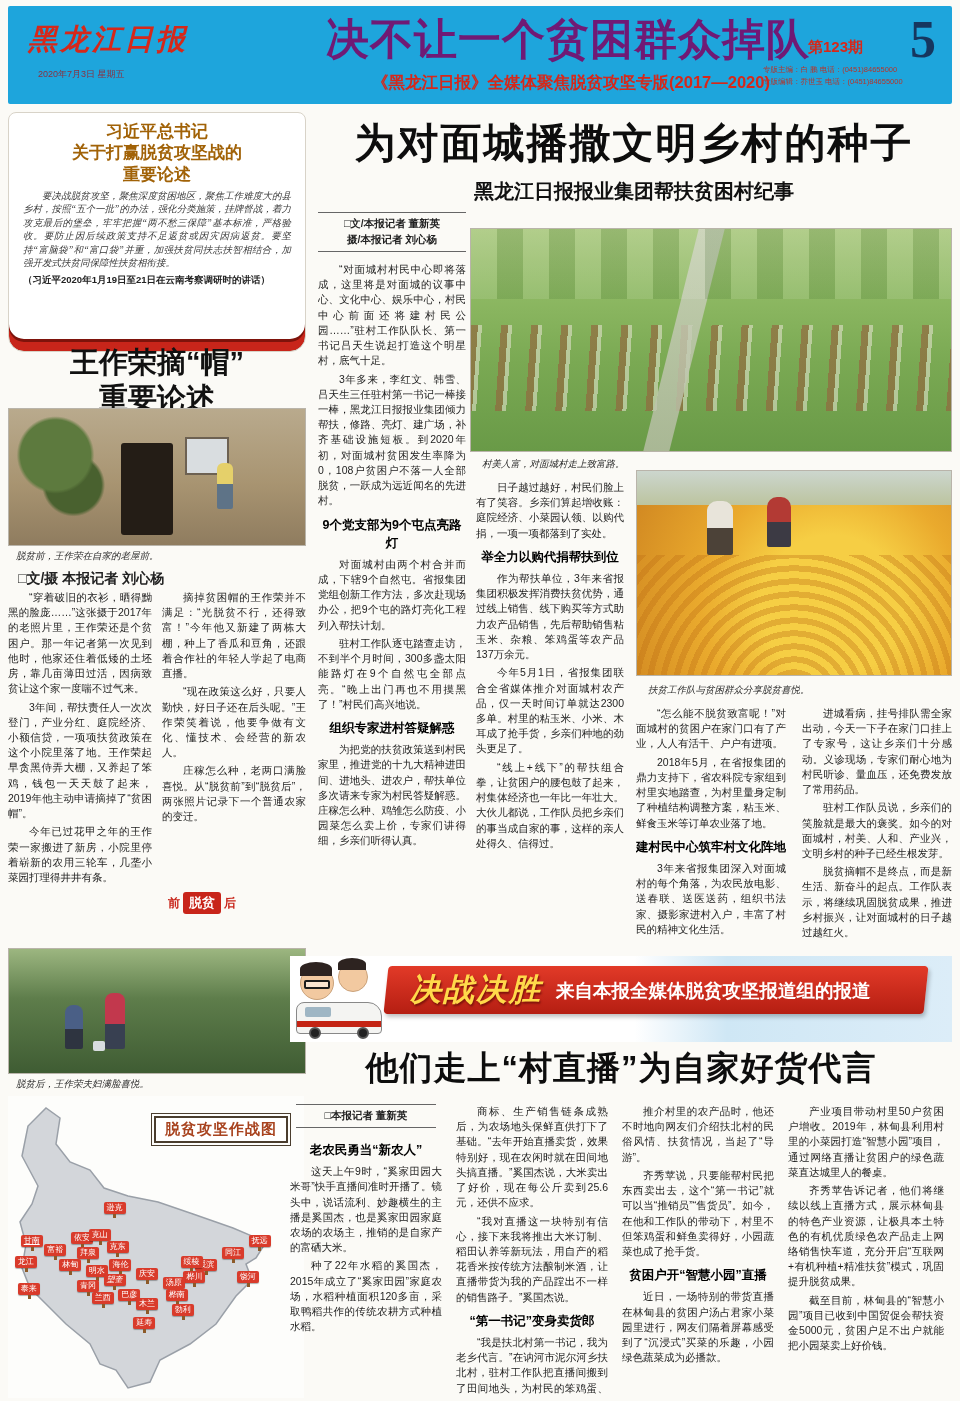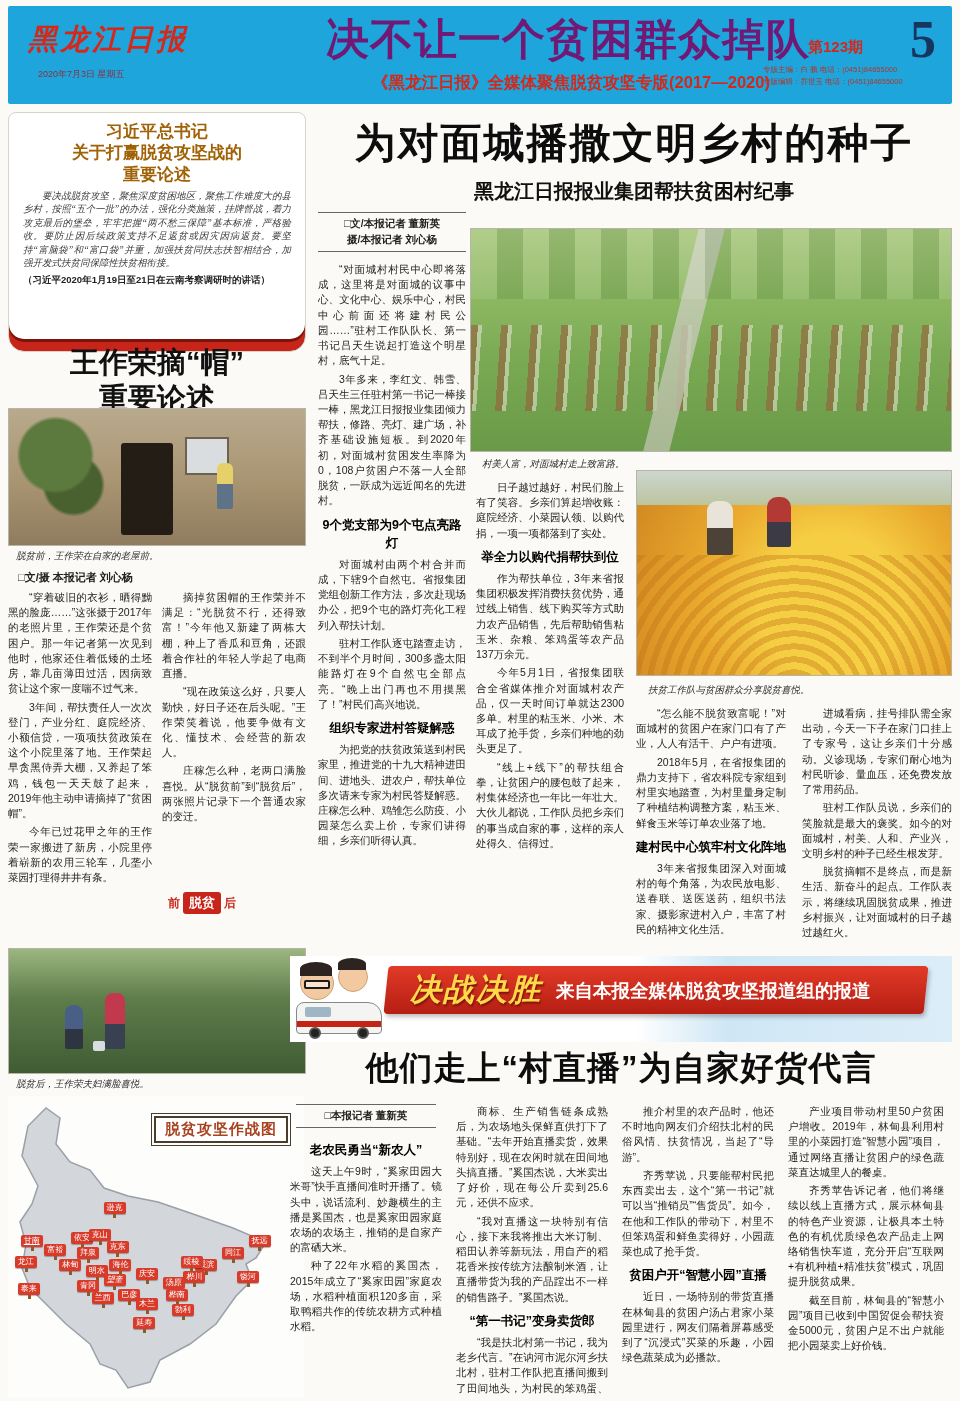--- a/index.html
+++ b/index.html
@@ -23,21 +23,21 @@
         border:1px solid #d8d3c8;border-radius:8px 8px 16px 16px;padding:8px 14px 0;box-sizing:border-box;
         box-shadow:inset 0 -9px 0 #c8251a, inset 0 -12px 0 #7e130b;}
   .book-title{color:#a16207;font-weight:bold;font-size:17px;text-align:center;line-height:1.25;}
   .book-body{margin-top:5px;font-family:"Liberation Serif",serif;font-style:italic;font-size:9.5px;
              line-height:1.42;text-align:justify;color:#3a3a3a;text-indent:2em;}
   .book-src{margin-top:3px;font-size:9.5px;font-weight:bold;color:#222;line-height:1.35;}
   
   .headline2{position:absolute;left:8px;top:344px;width:298px;text-align:center;font-weight:bold;
              font-size:29px;line-height:1.25;color:#111;}
   .caption{position:absolute;font-family:"Liberation Serif",serif;font-style:italic;font-size:9.5px;color:#2a2a2a;}
-  .byline-plain{position:absolute;font-size:11px;font-weight:bold;color:#222;}
+  .byline-plain{position:absolute;font-size:14px;font-weight:bold;color:#222;}
   .byline-box{position:absolute;border-top:1px solid #666;border-bottom:1px solid #666;text-align:center;
               font-weight:bold;font-size:10.5px;line-height:1.5;padding:3px 0;color:#222;}
   .tcol{position:absolute;font-size:10.5px;line-height:1.45;color:#1d1d1d;overflow:hidden;}
   .titem[data-type="para"]{text-indent:2em;text-align:justify;margin:0 0 3px;}
   .titem[data-type="subhead"]{font-weight:bold;text-align:center;font-size:12.5px;margin:7px 0 5px;color:#000;}
   .photo{position:absolute;overflow:hidden;border:1px solid #b9b4aa;box-sizing:border-box;}
   .pdec{position:absolute;}
   
   .badge{position:absolute;left:168px;top:892px;display:flex;align-items:center;gap:3px;font-weight:bold;}
   .badge .side{color:#c8251a;font-size:12px;}

